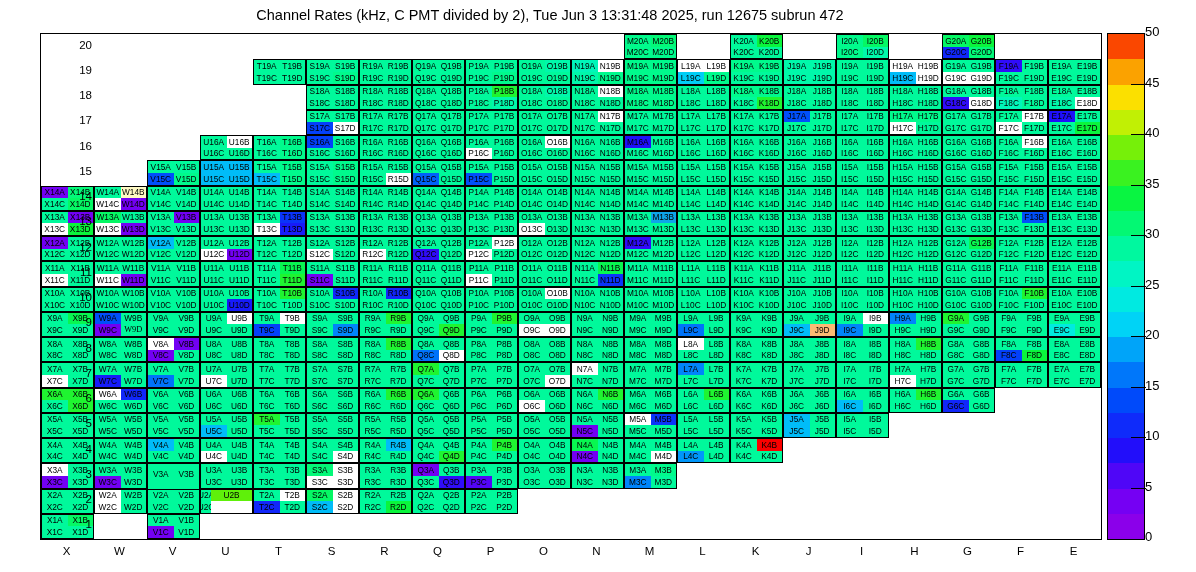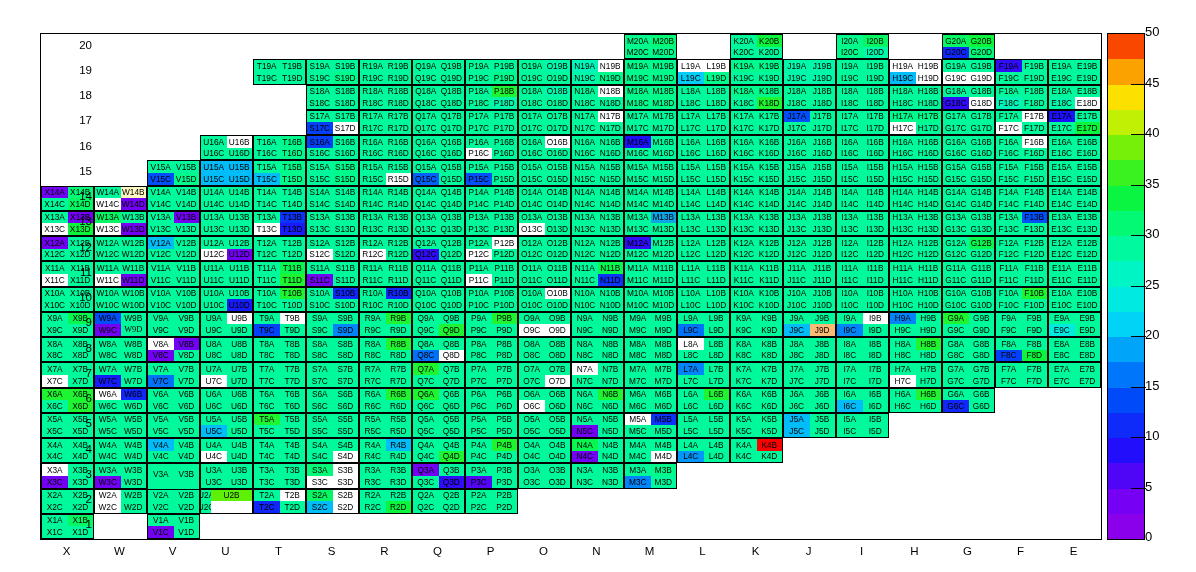--- a/index.html
+++ b/index.html
@@ -31,20 +31,21 @@
         border:1px solid #000;box-sizing:border-box;overflow:hidden;}
   .cband{width:100%;}
   #cbticks{position:absolute;left:1107px;top:33px;width:88px;height:507px;}
   .cbtk{position:absolute;left:38px;font-size:13px;color:#000;}
   .cbln{position:absolute;left:24px;width:15px;height:1px;background:#000;}
 </style>
 </head>
 <body>
 
 <div id="root">
+  <div id="title">Channel Rates (kHz, C PMT divided by 2), Tue Jun  3 13:31:48 2025, run 12675 subrun 472</div>
 
   <div id="plot">
     <div id="cells">
         <div class="cell" style="left: 583px; top: 0px; width: 53px; height: 25.25px;">
           <div class="q" style="background: rgb(0, 250, 140);">M20A</div>
           <div class="q" style="background: rgb(3, 249, 120);">M20B</div>
           <div class="q" style="background: rgb(0, 250, 140);">M20C</div>
           <div class="q" style="background: rgb(0, 250, 140);">M20D</div>
         </div>
         <div class="cell" style="left: 689px; top: 0px; width: 53px; height: 25.25px;">

